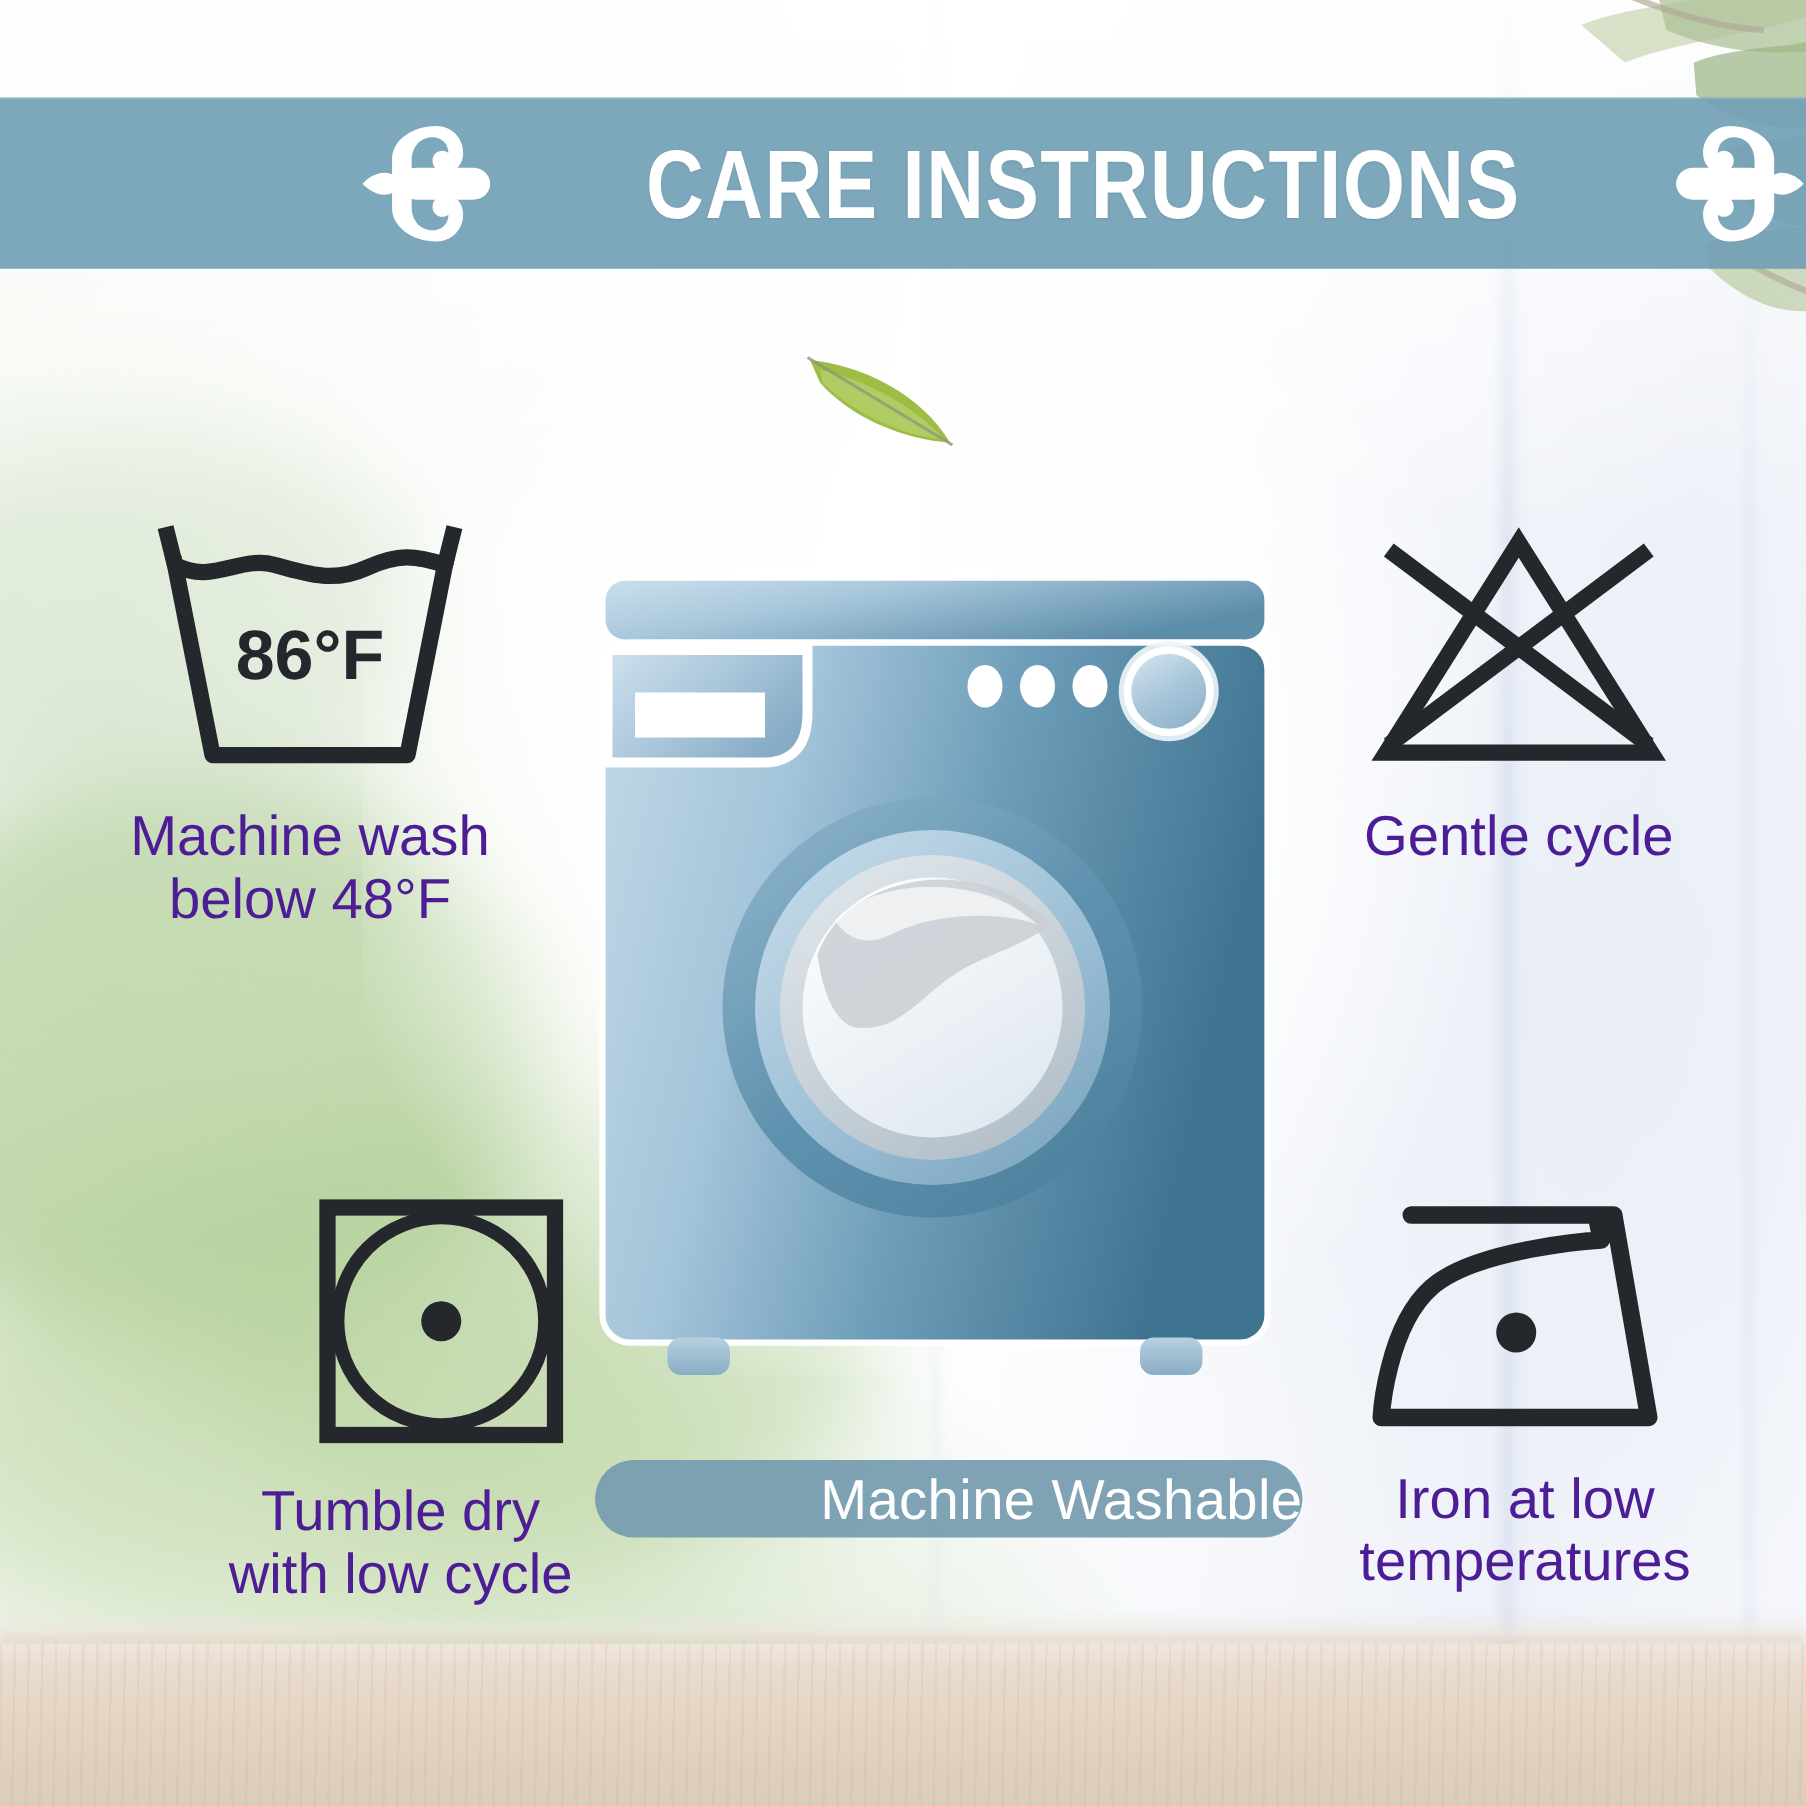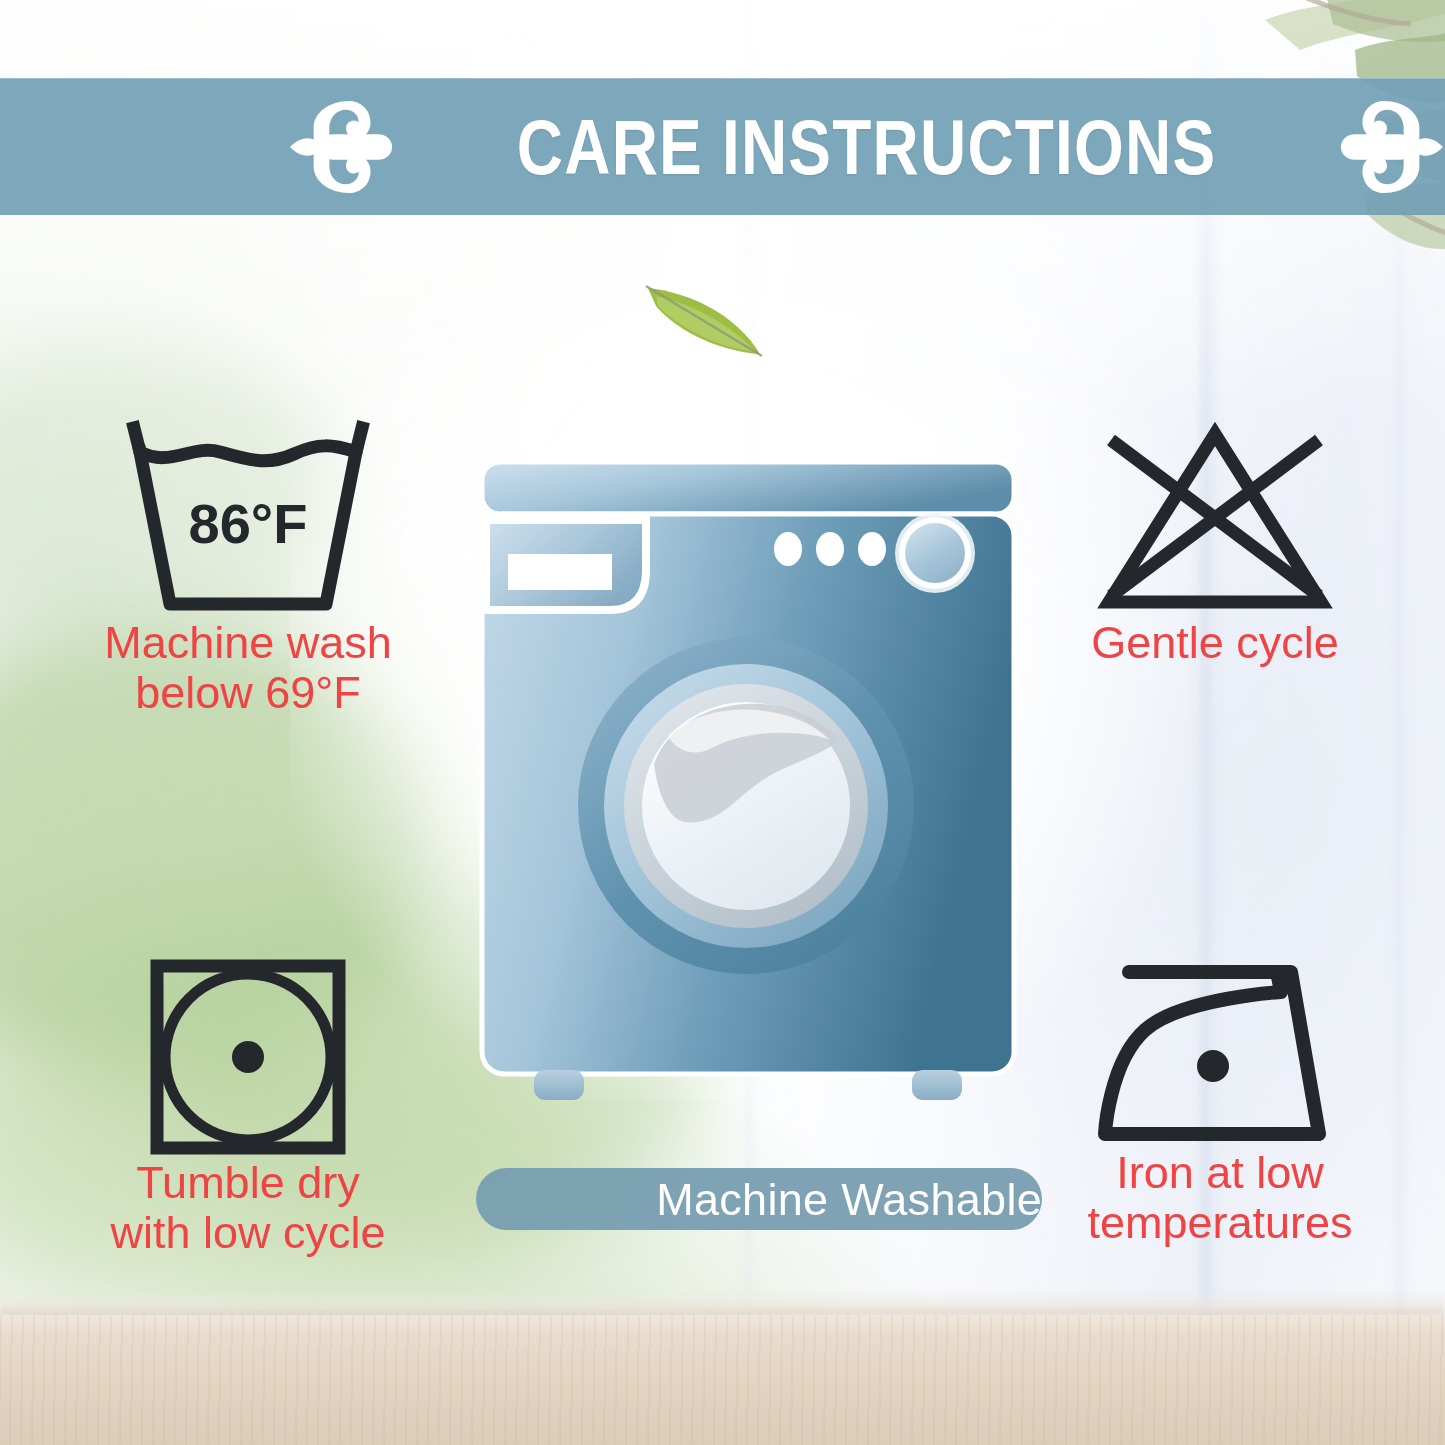--- a/index.html
+++ b/index.html
@@ -116,32 +116,32 @@
   .cell {
     position: absolute;
     display: flex;
     flex-direction: column;
     align-items: center;
   }
   .cell .sym {
     display: block;
   }
   .cell .caption {
-    margin-top: 0;
-    color: #ef4444;
+    margin-top: 26px;
+    color: #4c1d95;
     font-size: 45px;
     line-height: 1.12;
     text-align: center;
     white-space: nowrap;
   }
   .caption .l2 { display: block; }
 
   #cell-wash   { left: 28px;   top: 418px; width: 440px; justify-content: center; }
   #cell-bleach { left: 1000px; top: 418px; width: 430px; justify-content: flex-end; }
-  #cell-dry    { left: 38px;   top: 958px; width: 420px; }
+  #cell-dry    { left: 38px;   top: 958px; width: 420px; align-items: flex-end; }
   #cell-iron   { left: 1010px; top: 958px; width: 420px; }
 
   .badge-inside {
     font-size: 56px;
     font-weight: 700;
     fill: #24272b;
   }
 
   
   .washer {
@@ -249,21 +249,21 @@
   </svg>
 
   <div class="cell" id="cell-wash">
     <svg class="sym" width="260" height="200" viewBox="0 0 260 200">
       <path d="M16 10 L22 34 C52 50 74 26 102 34 C130 42 150 48 176 36 C200 25 214 26 238 34 L244 10" fill="none" stroke="#24272b" stroke-width="13" stroke-linecap="square" stroke-linejoin="round"></path>
       <path d="M22 34 L52 186 L208 186 L238 34" fill="none" stroke="#24272b" stroke-width="13" stroke-linecap="square" stroke-linejoin="round"></path>
       <text class="badge-inside" x="130" y="125" text-anchor="middle">86°F</text>
     </svg>
     <div class="caption">
       <span class="l1">Machine wash</span>
-      <span class="l2">below 69°F</span>
+      <span class="l2">below 48°F</span>
     </div>
   </div>
 
   <div class="cell" id="cell-bleach">
     <svg class="sym" width="260" height="200" viewBox="0 0 260 200">
       <path d="M130 16 L236 184 L24 184 Z" fill="none" stroke="#24272b" stroke-width="13" stroke-linejoin="miter"></path>
       <line x1="26" y1="22" x2="234" y2="178" stroke="#24272b" stroke-width="13" stroke-linecap="butt"></line>
       <line x1="234" y1="22" x2="26" y2="178" stroke="#24272b" stroke-width="13" stroke-linecap="butt"></line>
     </svg>
     <div class="caption">

